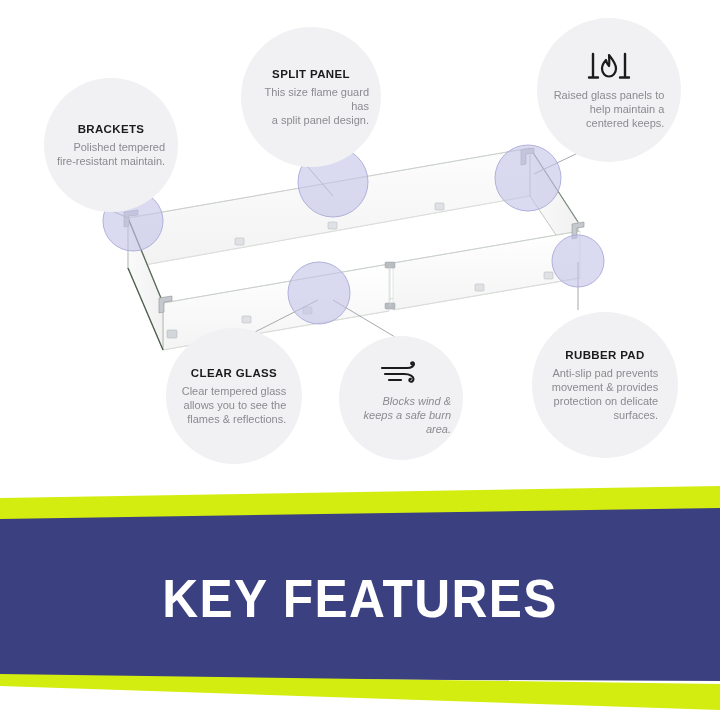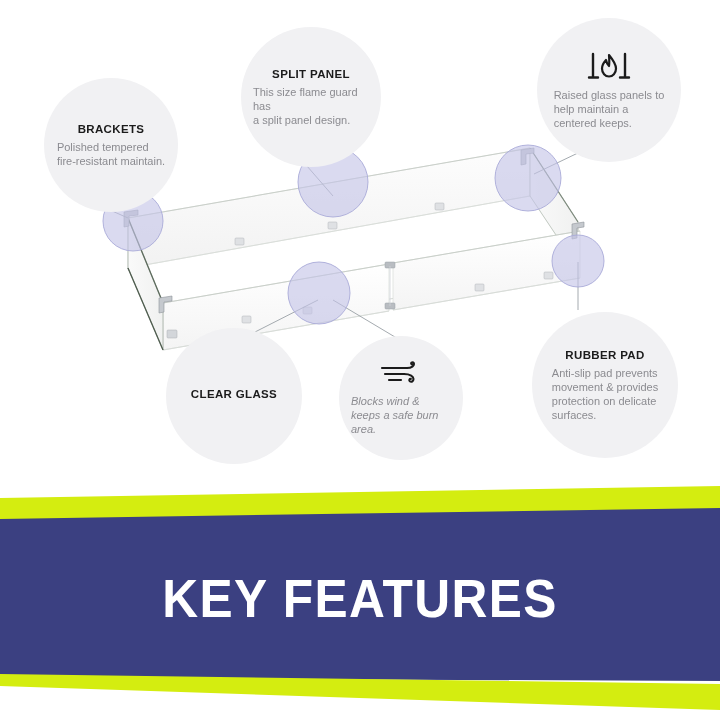--- a/index.html
+++ b/index.html
@@ -31,21 +31,21 @@
 
   
   .callout {
     position: absolute;
     border-radius: 50%;
     background: #f1f1f3;
     display: flex;
     flex-direction: column;
     align-items: center;
     justify-content: center;
-    text-align: left;
+    text-align: right;
     padding: 0 12px;
   }
   .callout-title {
     font-size: 11.5px;
     font-weight: bold;
     color: #1b1b1b;
     letter-spacing: 0.35px;
     margin-bottom: 5px;
     white-space: nowrap;
   }
@@ -251,20 +251,25 @@
       </svg>
     </div>
     <div class="callout-body">
       <div>Blocks wind &amp;</div>
       <div>keeps a safe burn area.</div>
     </div>
   </div>
 
   <div class="callout" id="callout-glass">
     <div class="callout-title">CLEAR GLASS</div>
+    <div class="callout-body">
+      <div>Clear tempered glass</div>
+      <div>allows you to see the</div>
+      <div>flames &amp; reflections.</div>
+    </div>
   </div>
 
   <div id="banner">
     <svg id="banner-svg" width="720" height="234" viewBox="0 0 720 234">
 
       <polygon points="0,12 720,0 720,30 0,42" fill="#d4ed10"></polygon>
 
       <polygon points="0,33 720,22 720,195 0,192" fill="#3b4081"></polygon>
 
       <polygon points="0,188 720,198 720,224 0,200" fill="#d4ed10"></polygon>

